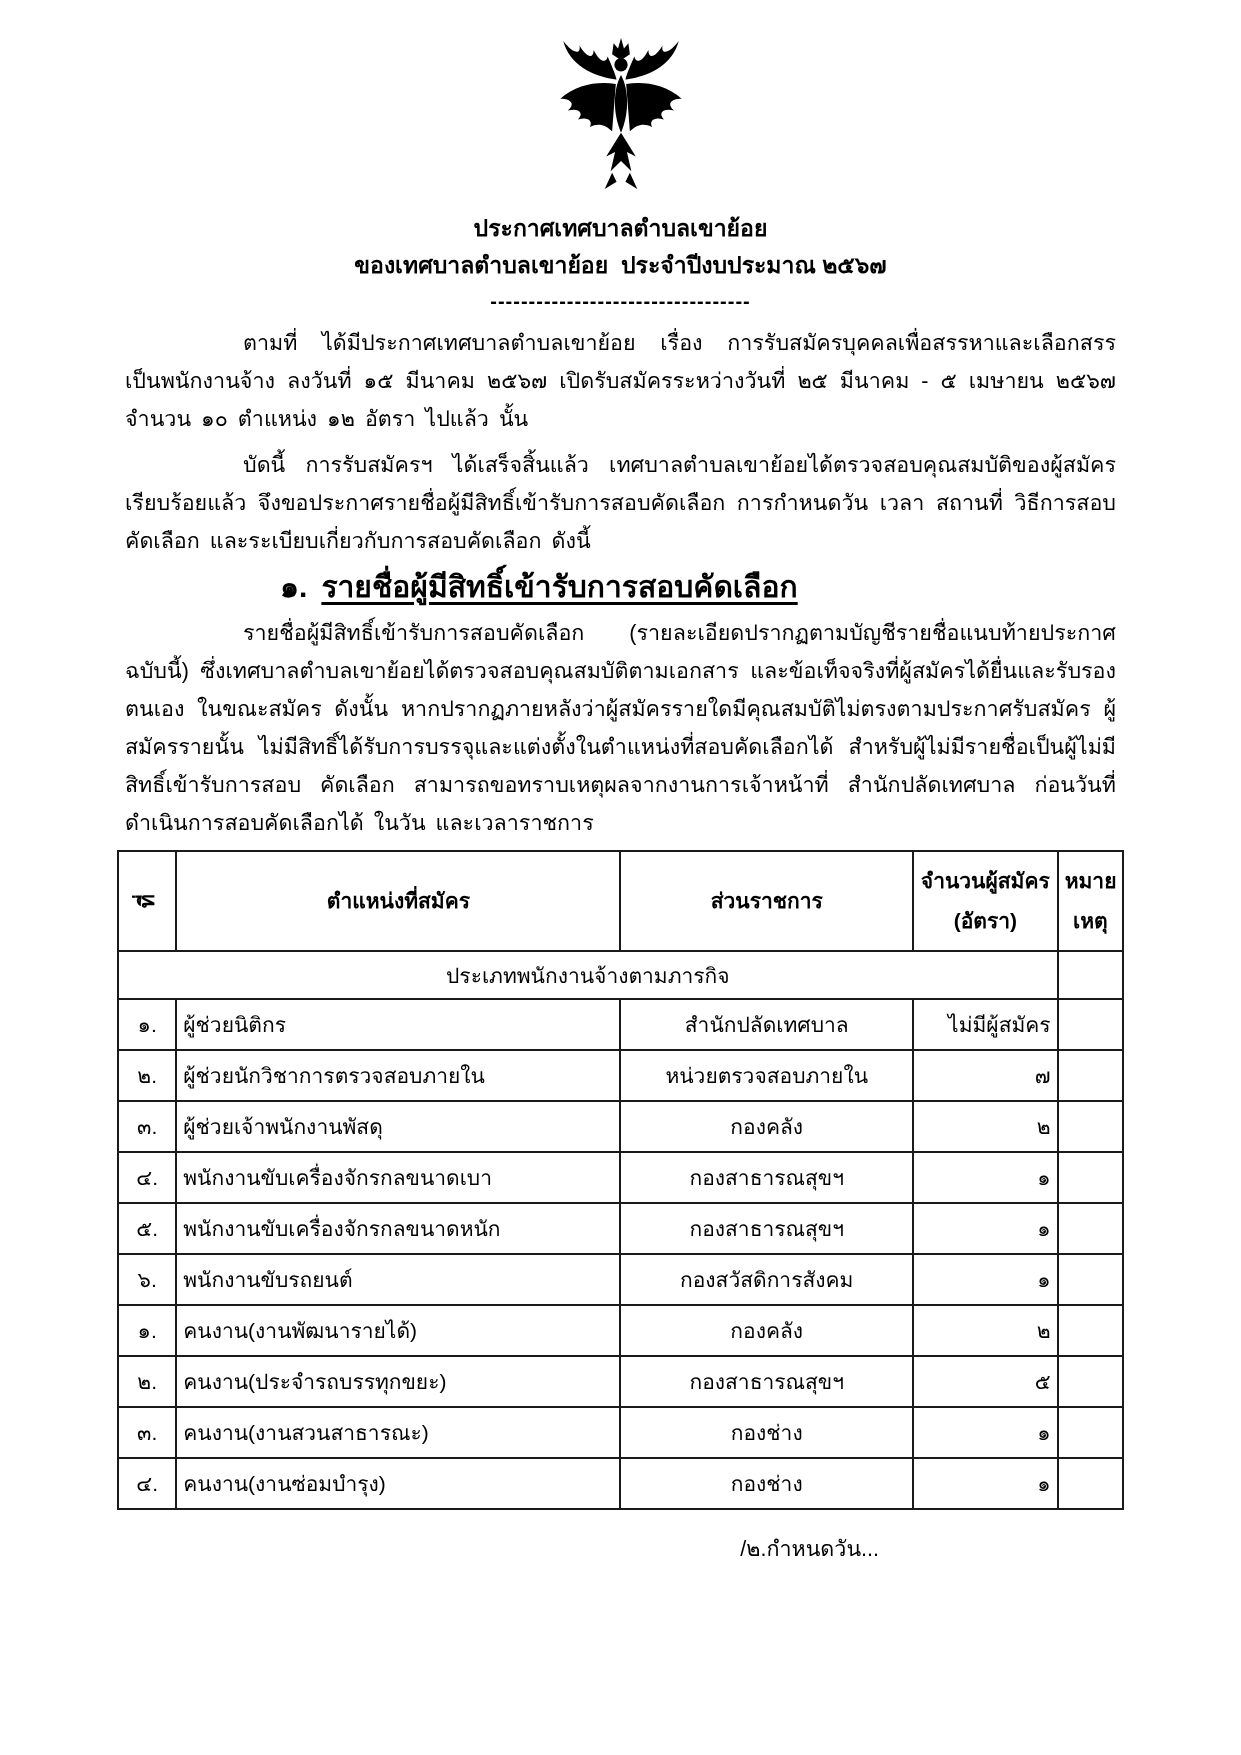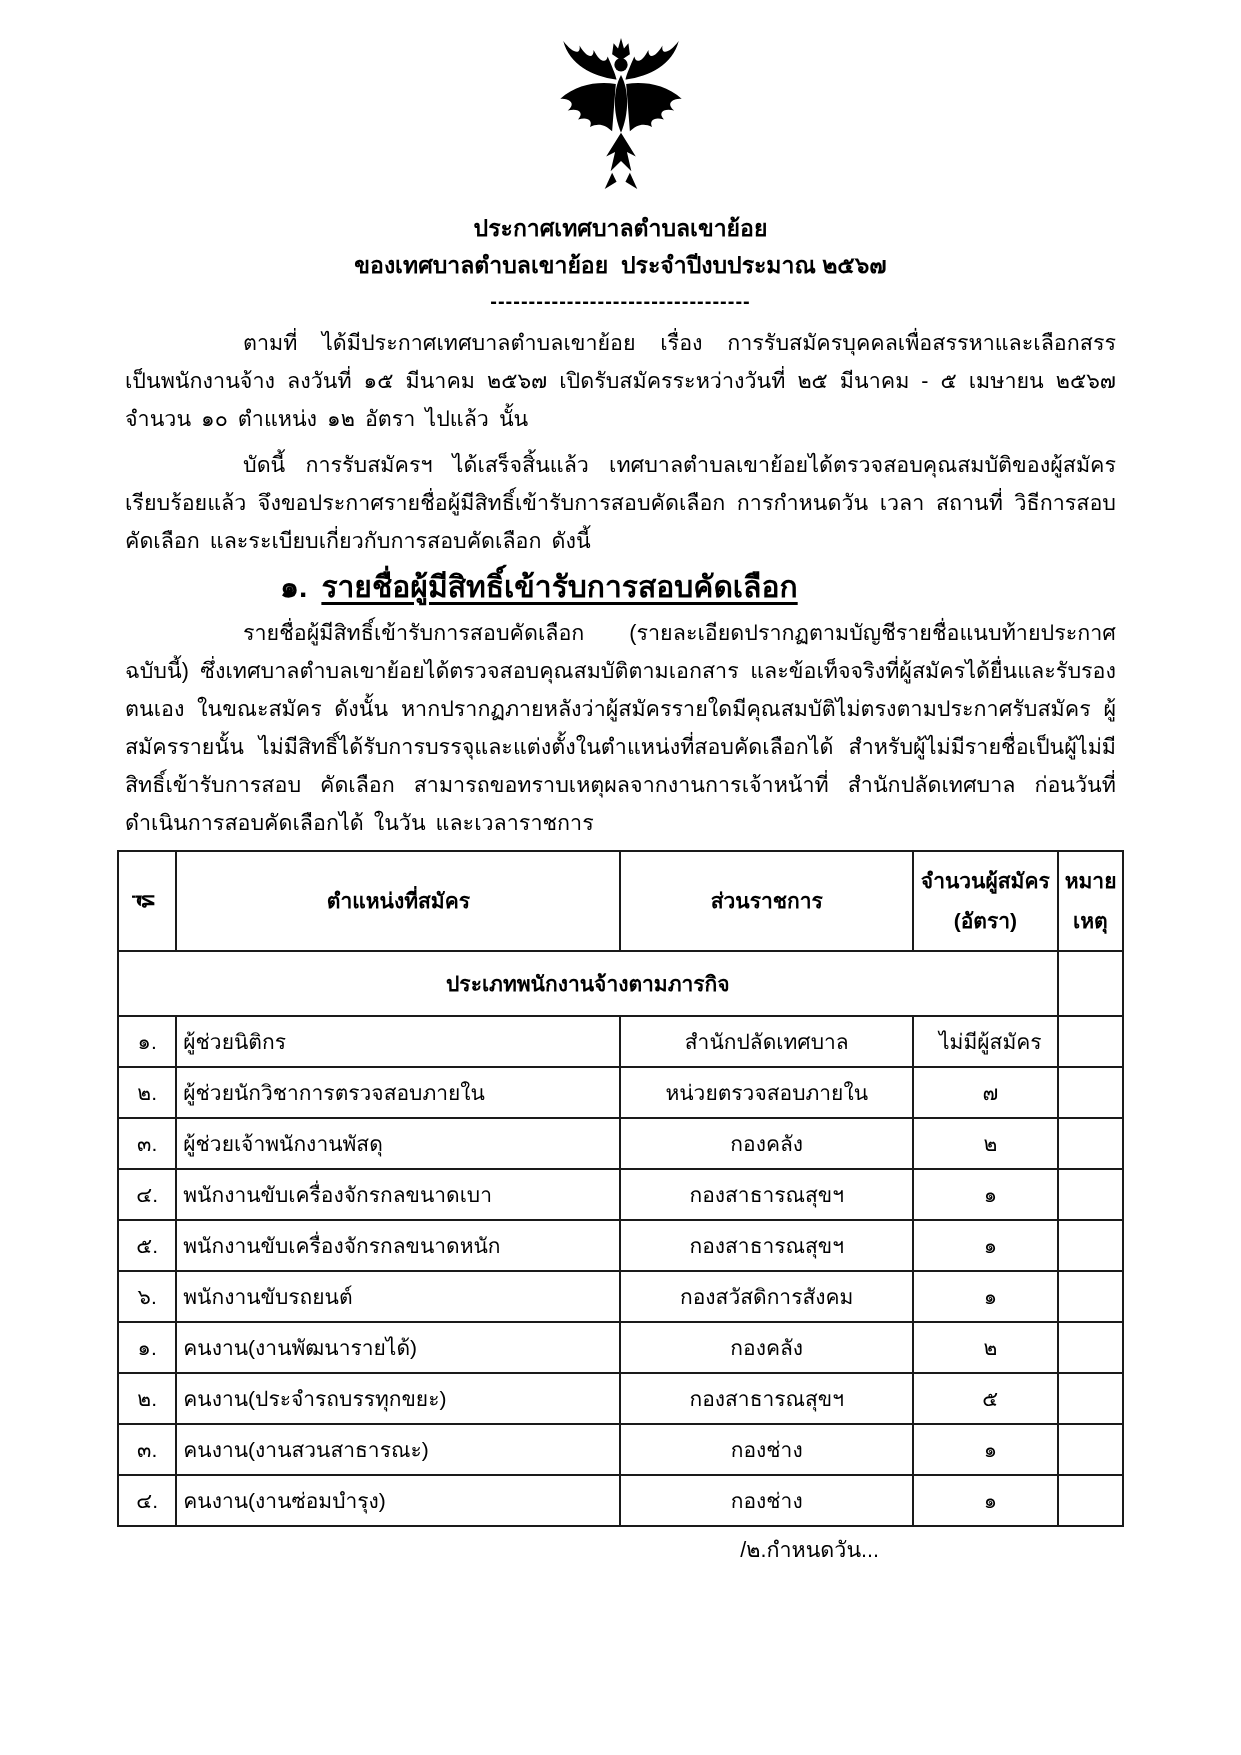--- a/index.html
+++ b/index.html
@@ -77,31 +77,31 @@
     height: 100px;
     font-weight: bold;
     text-align: center;
     line-height: 40px;
   }
   th.rotated-th div {
     transform: rotate(-90deg);
     line-height: 22px;
   }
   td.section-cell {
-    height: 65px;
-    text-align: center;
-    font-weight: bold;
+    height: 48px;
+    text-align: center;
+    font-weight: normal;
   }
   tr.data-row td { height: 51px; }
   tr.data-row td.cell-no { text-align: center; }
   tr.data-row td.cell-position { text-align: left; }
   tr.data-row td.cell-department { text-align: center; }
-  tr.data-row td.cell-applicants { text-align: center; padding-left: 16px; }
+  tr.data-row td.cell-applicants { text-align: right; padding-left: 16px; }
   .footer-note {
-    margin-top: 8px;
+    margin-top: 24px;
     text-align: right;
     padding-right: 245px;
     font-size: 21.5px;
     line-height: 30px;
   }
 </style>
 </head>
 <body>
 
 <div class="page">

